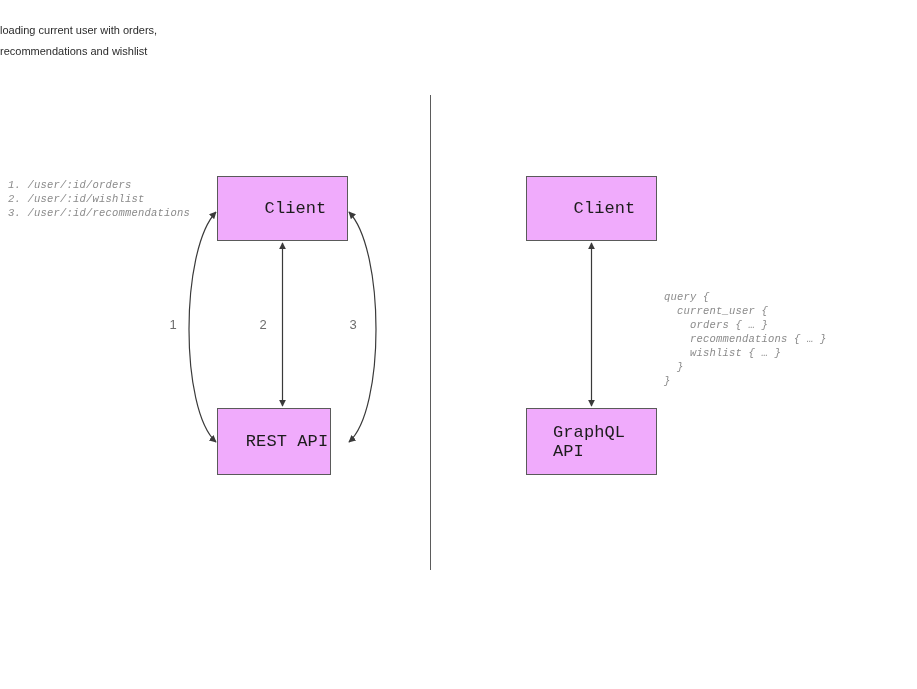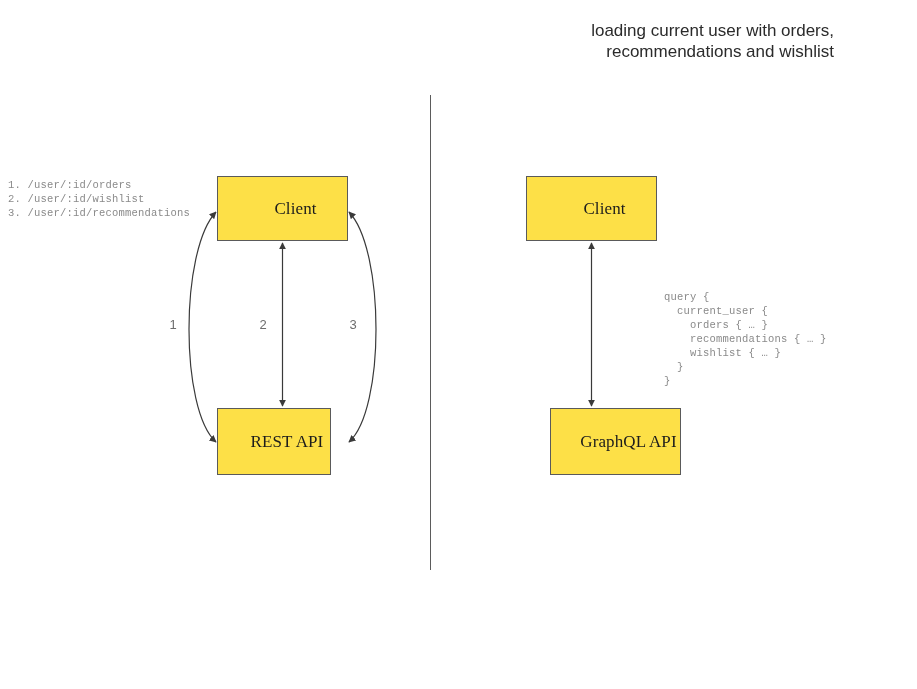--- a/index.html
+++ b/index.html
@@ -20,57 +20,57 @@
     background: #ffffff;
     overflow: hidden;
   }
 
   
   .diagram-title {
     position: absolute;
     left: 0;
     top: 20px;
     width: 834px;
-    text-align: right;
+    text-align: left;
     font-family: "Liberation Sans", sans-serif;
-    font-size: 17px;
+    font-size: 11px;
     line-height: 21px;
     color: #2b2b2b;
     white-space: pre-line;
   }
 
   
   .divider {
     position: absolute;
     left: 430px;
     top: 95px;
     width: 1px;
     height: 475px;
     background: #5b5b5b;
   }
 
   
   .node-box {
     position: absolute;
     box-sizing: border-box;
-    background: #fde047;
+    background: #f0abfc;
     border: 1px solid #5a5a5a;
     display: flex;
     align-items: center;
     justify-content: center;
-    font-family: Liberation Serif, serif;
+    font-family: Liberation Mono, monospace;
     font-size: 17px;
     color: #1c1c1c;
     letter-spacing: 0.1px;
     padding-left: 26px;
   }
   #box-rest-client { left: 217px; top: 176px; width: 131px; height: 65px; }
   #box-rest-api    { left: 217px; top: 408px; width: 114px; height: 67px; }
   #box-gql-client  { left: 526px; top: 176px; width: 131px; height: 65px; }
-  #box-gql-api     { left: 526px; top: 408px; width: 131px; height: 67px; margin-left: 24px; }
+  #box-gql-api     { left: 526px; top: 408px; width: 131px; height: 67px; }
 
   
   .arrow-layer {
     position: absolute;
     left: 0;
     top: 0;
     width: 917px;
     height: 689px;
     pointer-events: none;
   }
@@ -95,20 +95,21 @@
 
   
   .code-block {
     position: absolute;
     font-family: "Liberation Mono", "DejaVu Sans Mono", monospace;
     font-size: 10.5px;
     line-height: 14px;
     color: #8a8a8a;
     white-space: pre;
     letter-spacing: 0.2px;
+    font-style: italic;
   }
   #rest-endpoint-list { left: 8px; top: 178px; }
   #graphql-query     { left: 664px; top: 290px; }
 </style>
 </head>
 <body>
 
 <div id="canvas">
 
   <div class="diagram-title">loading current user with orders,

